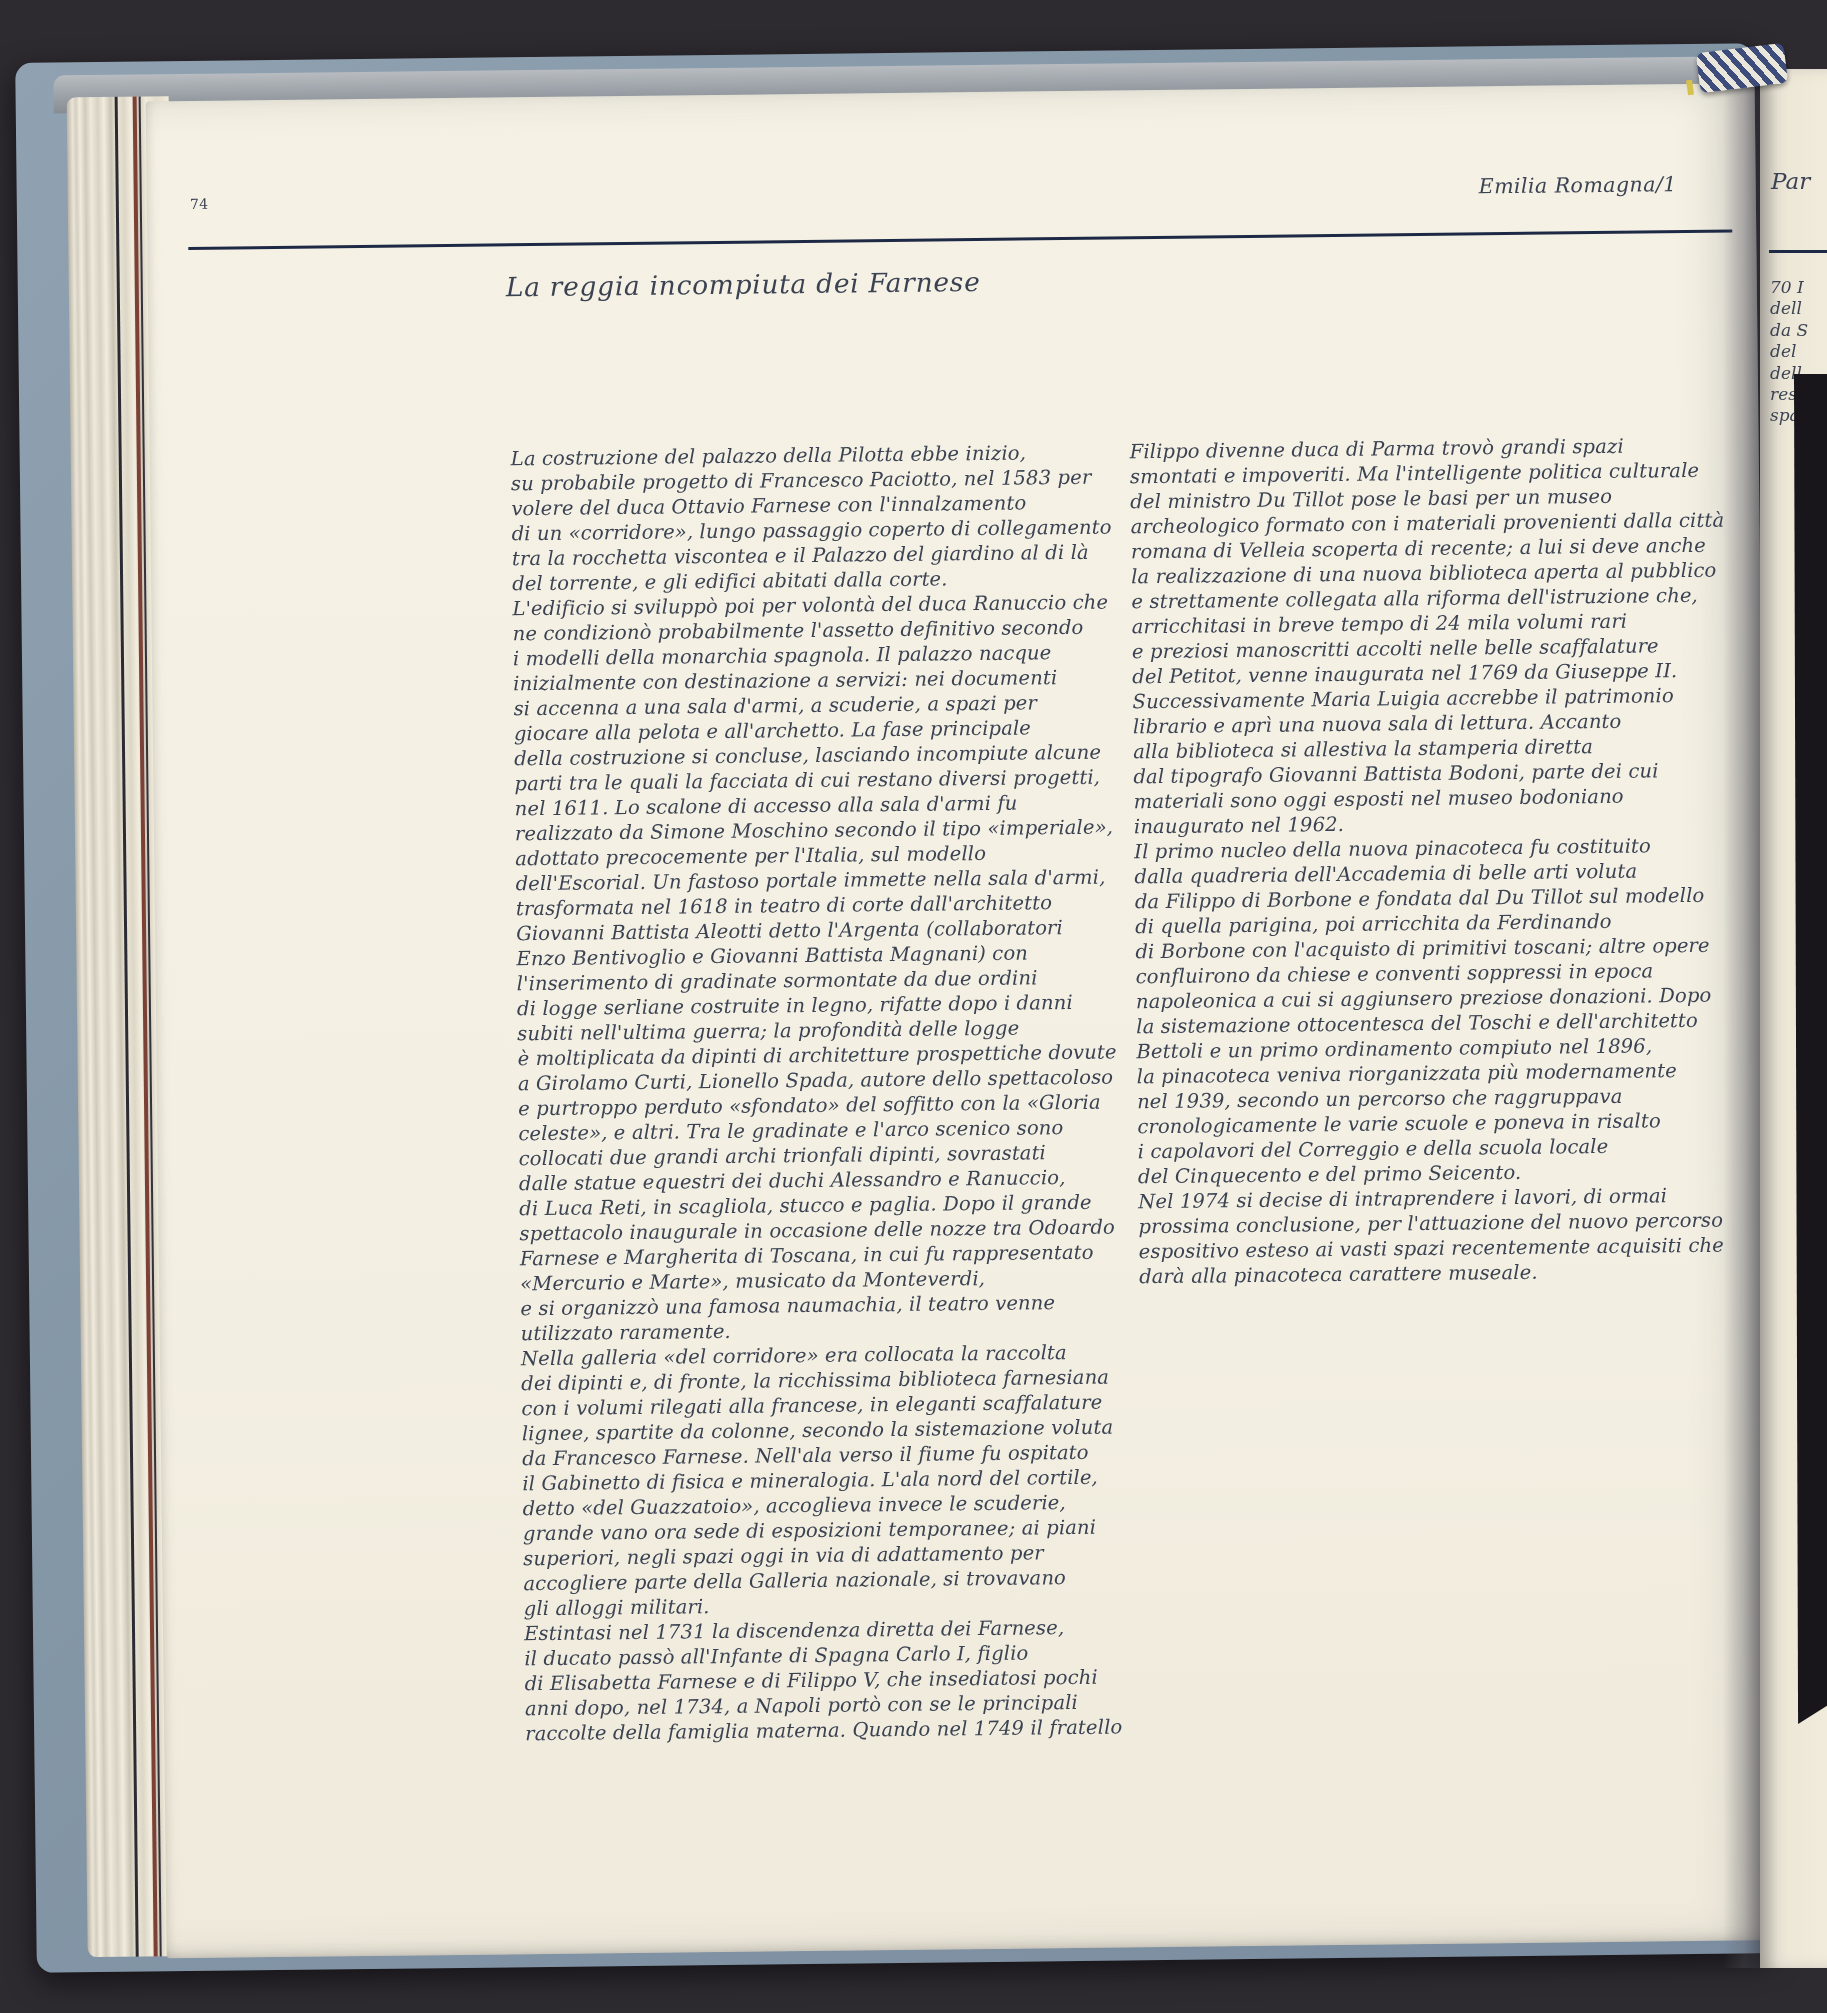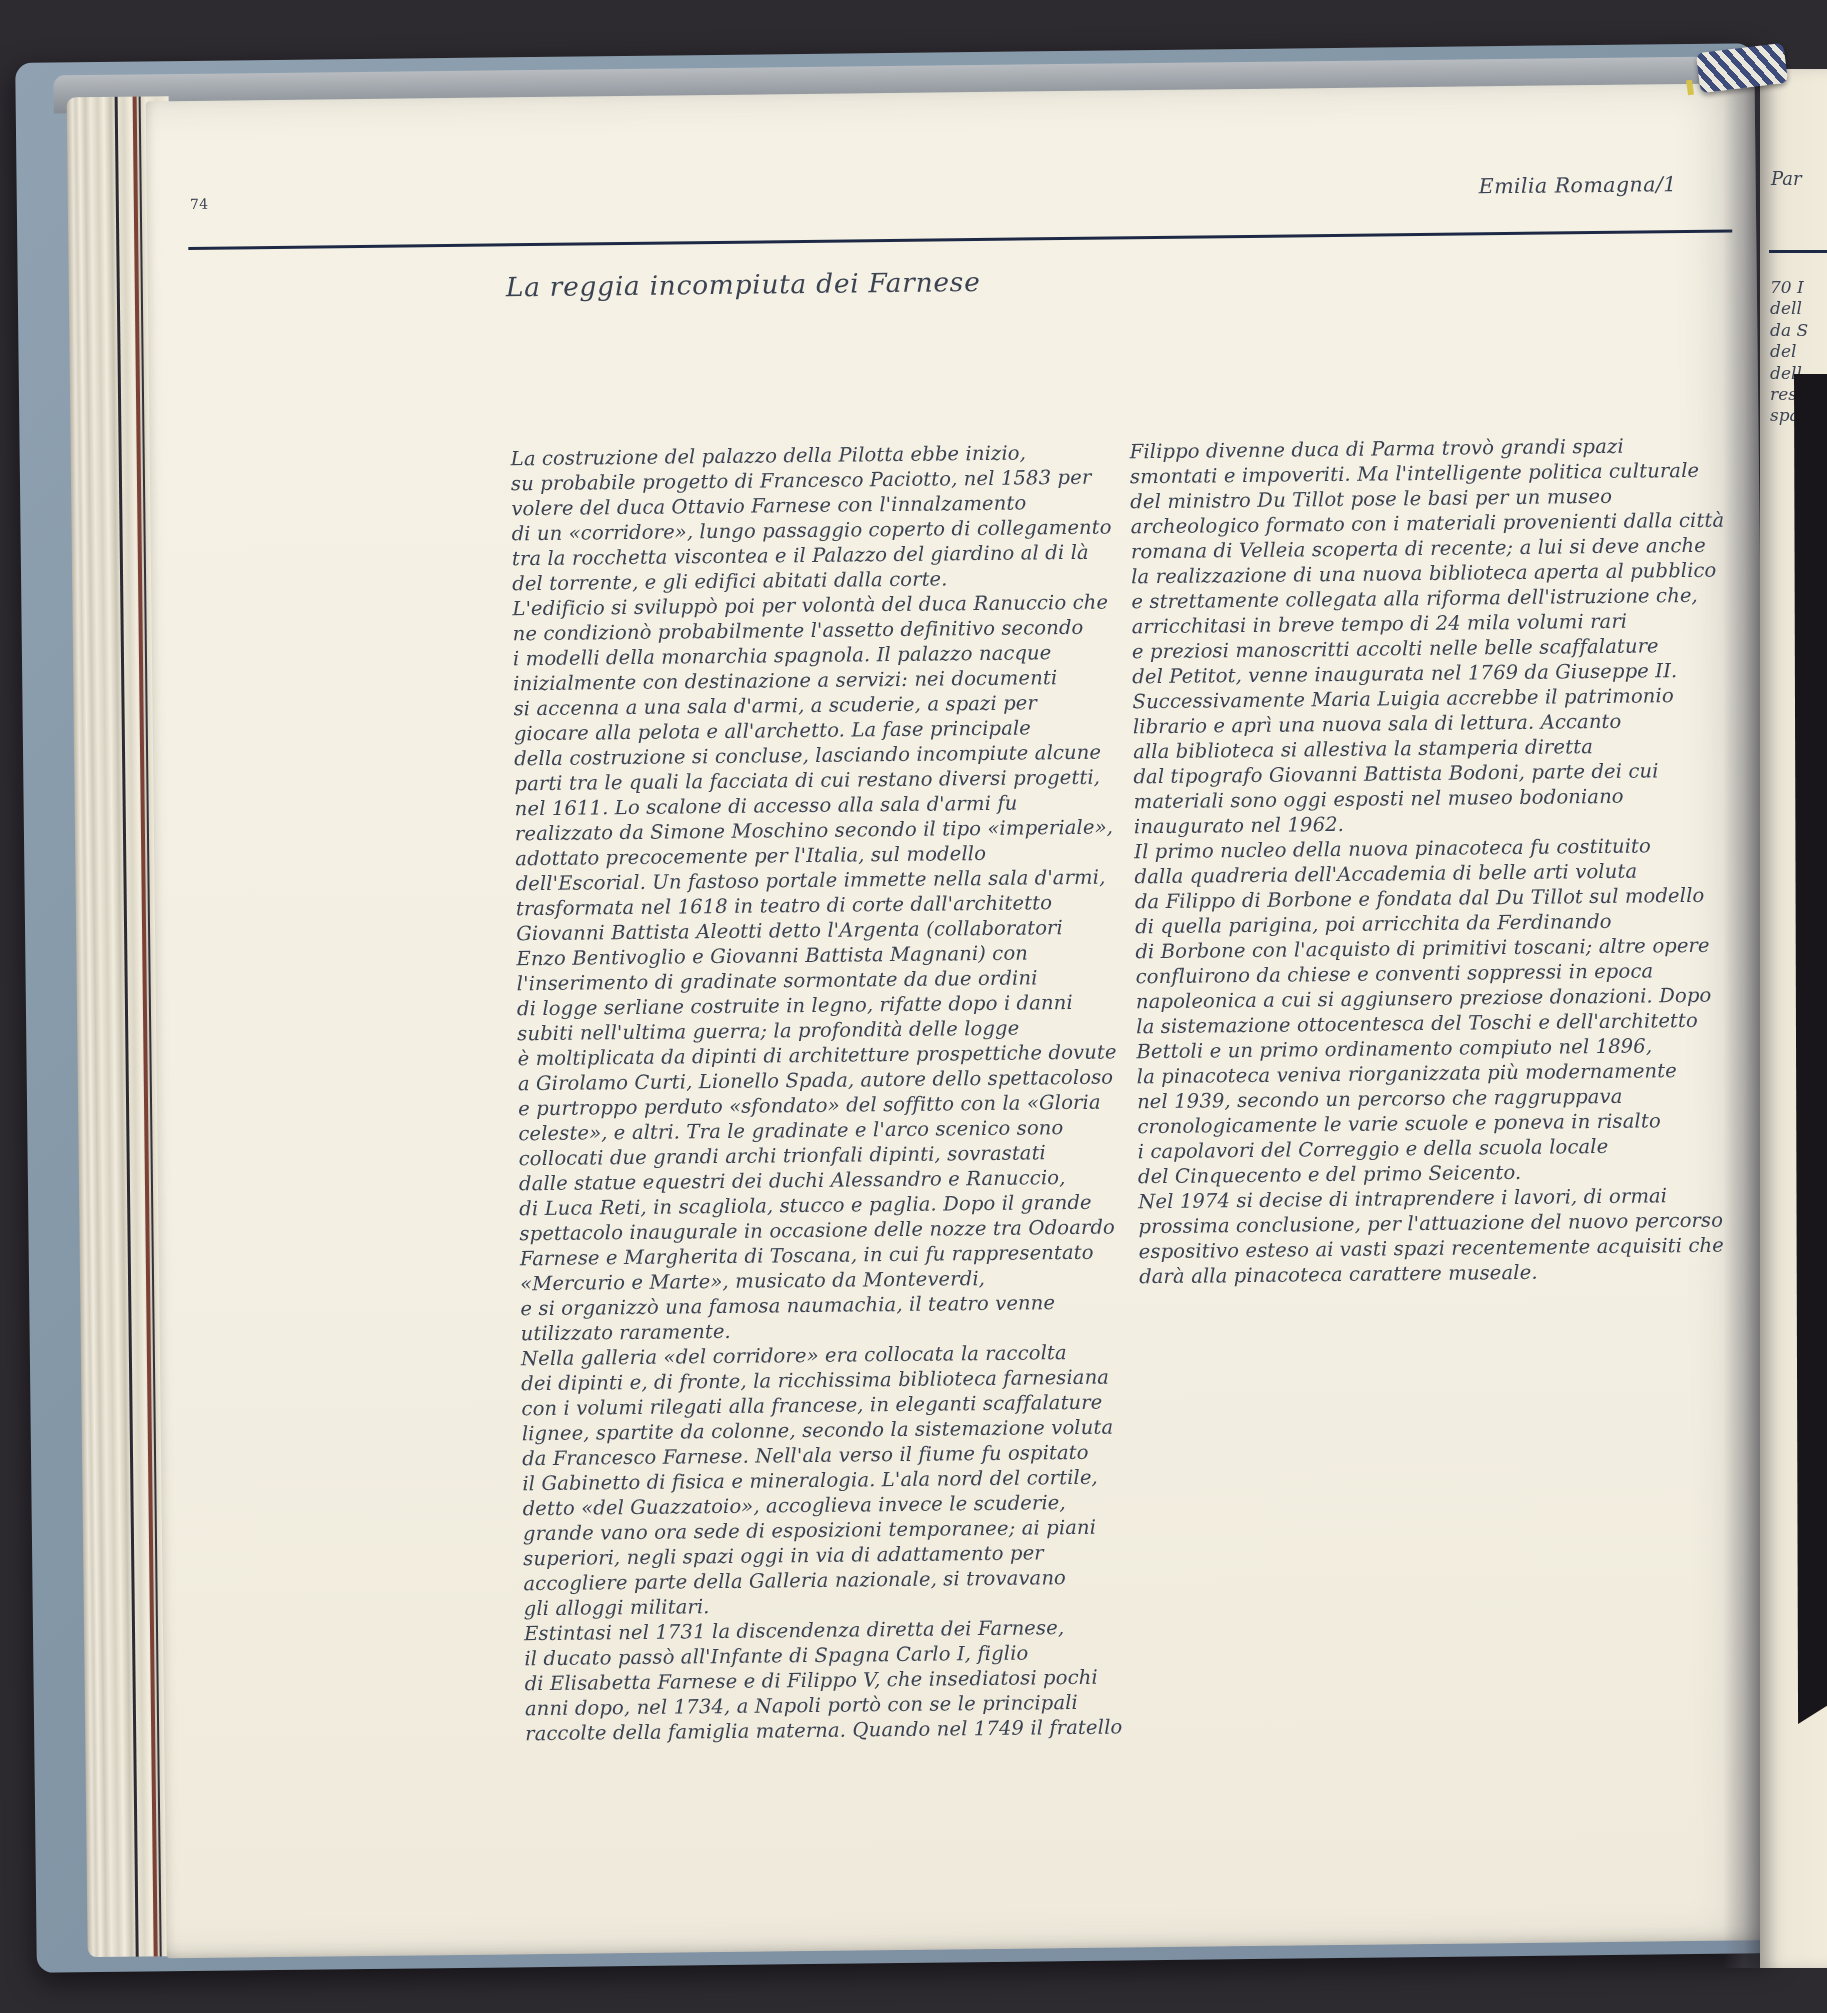--- a/index.html
+++ b/index.html
@@ -60,21 +60,21 @@
   .gutter-shadow{
     position:absolute;left:1723px;top:71px;width:42px;height:1897px;
     background:linear-gradient(to right,rgba(0,0,0,0) 0%,rgba(92,92,102,.30) 50%,rgba(44,44,54,.60) 100%);
   }
   .right-page{
     position:absolute;left:1760px;top:69px;width:68px;height:1899px;
     background:linear-gradient(90deg,#ded8c9 0%,#ece6d7 26%,#f1ebdc 100%);
     box-shadow:inset 14.6px 0 18.3px -7.3px rgba(66,66,74,.45);
     color:#3b4353;
   }
-  .rp-header{position:absolute;left:11px;top:99px;font-size:18px;font-style:italic;}
+  .rp-header{position:absolute;left:11px;top:99px;font-size:23px;font-style:italic;}
   .rp-rule{position:absolute;left:9.1px;right:0;top:181px;height:2.7px;background:#1e2a45;}
   .rp-caption{position:absolute;left:10px;top:208px;font-size:17px;font-style:italic;line-height:21.4px;}
   .rp-caption .tl{white-space:pre;}
   .rp-photo{
     position:absolute;left:34px;top:305px;width:34px;height:1350px;
     background:#18161a;
     clip-path:polygon(0 0,100% 0,100% 98.6%,12% 100%);
   }
   .rp-fig{position:absolute;left:26.5px;top:1659px;font-size:16px;margin-left:44px;}
   .headband{

